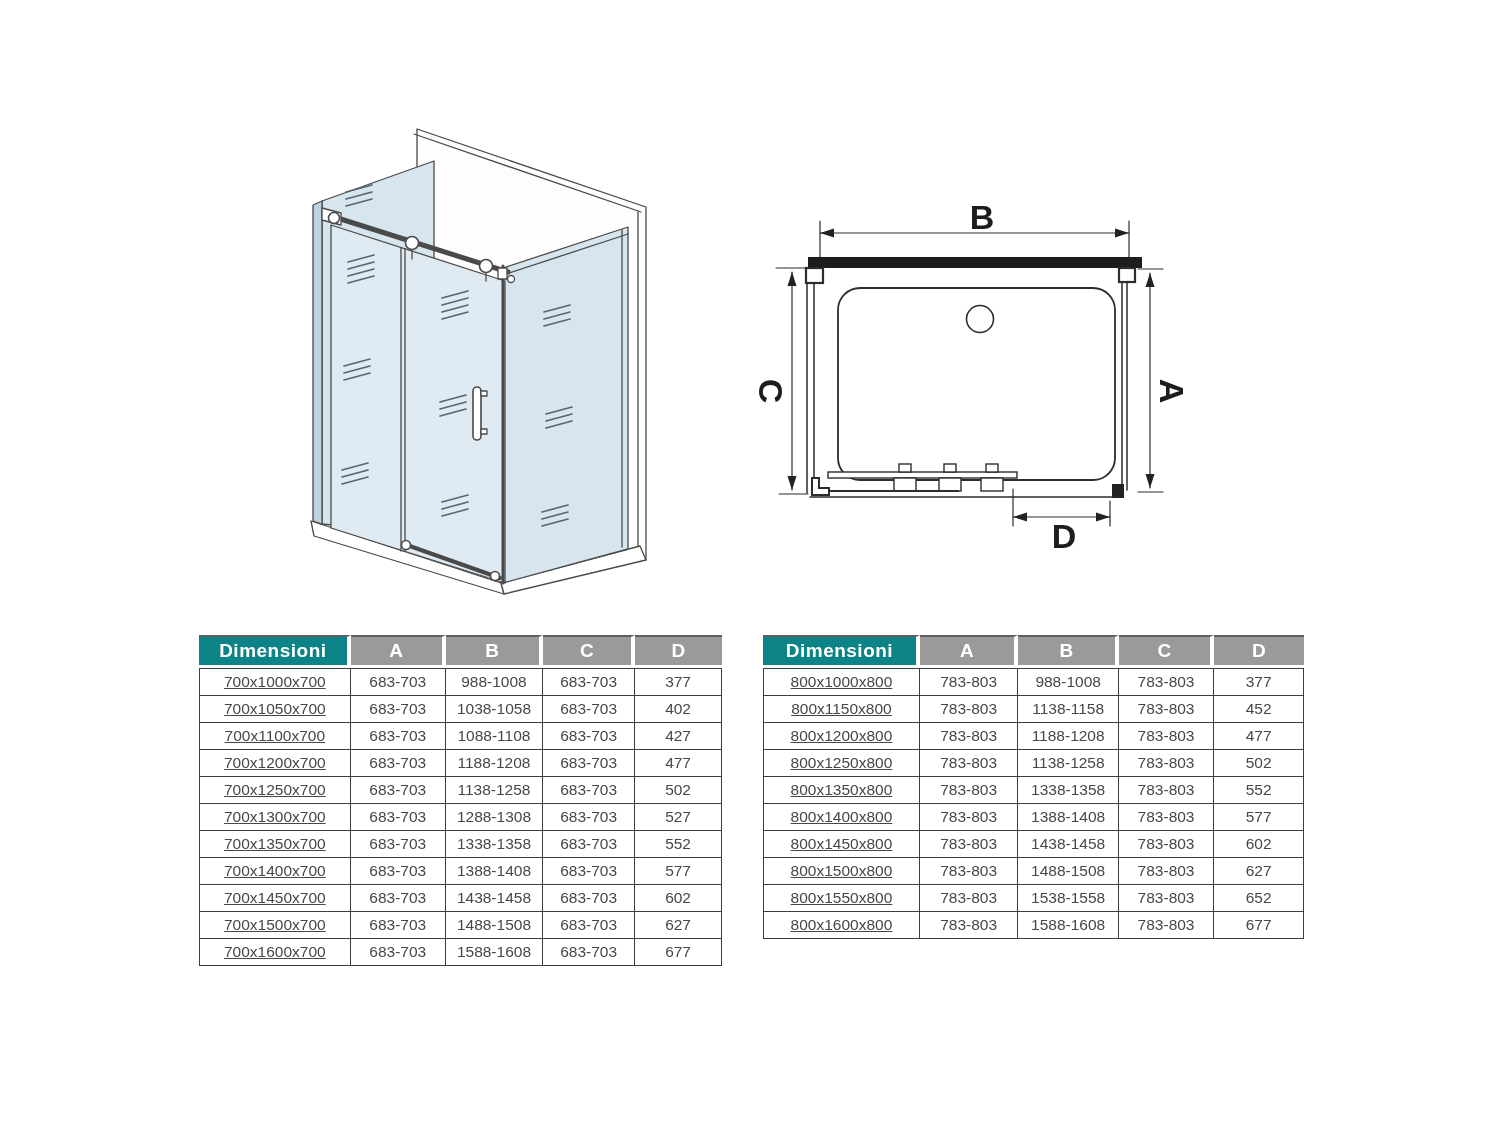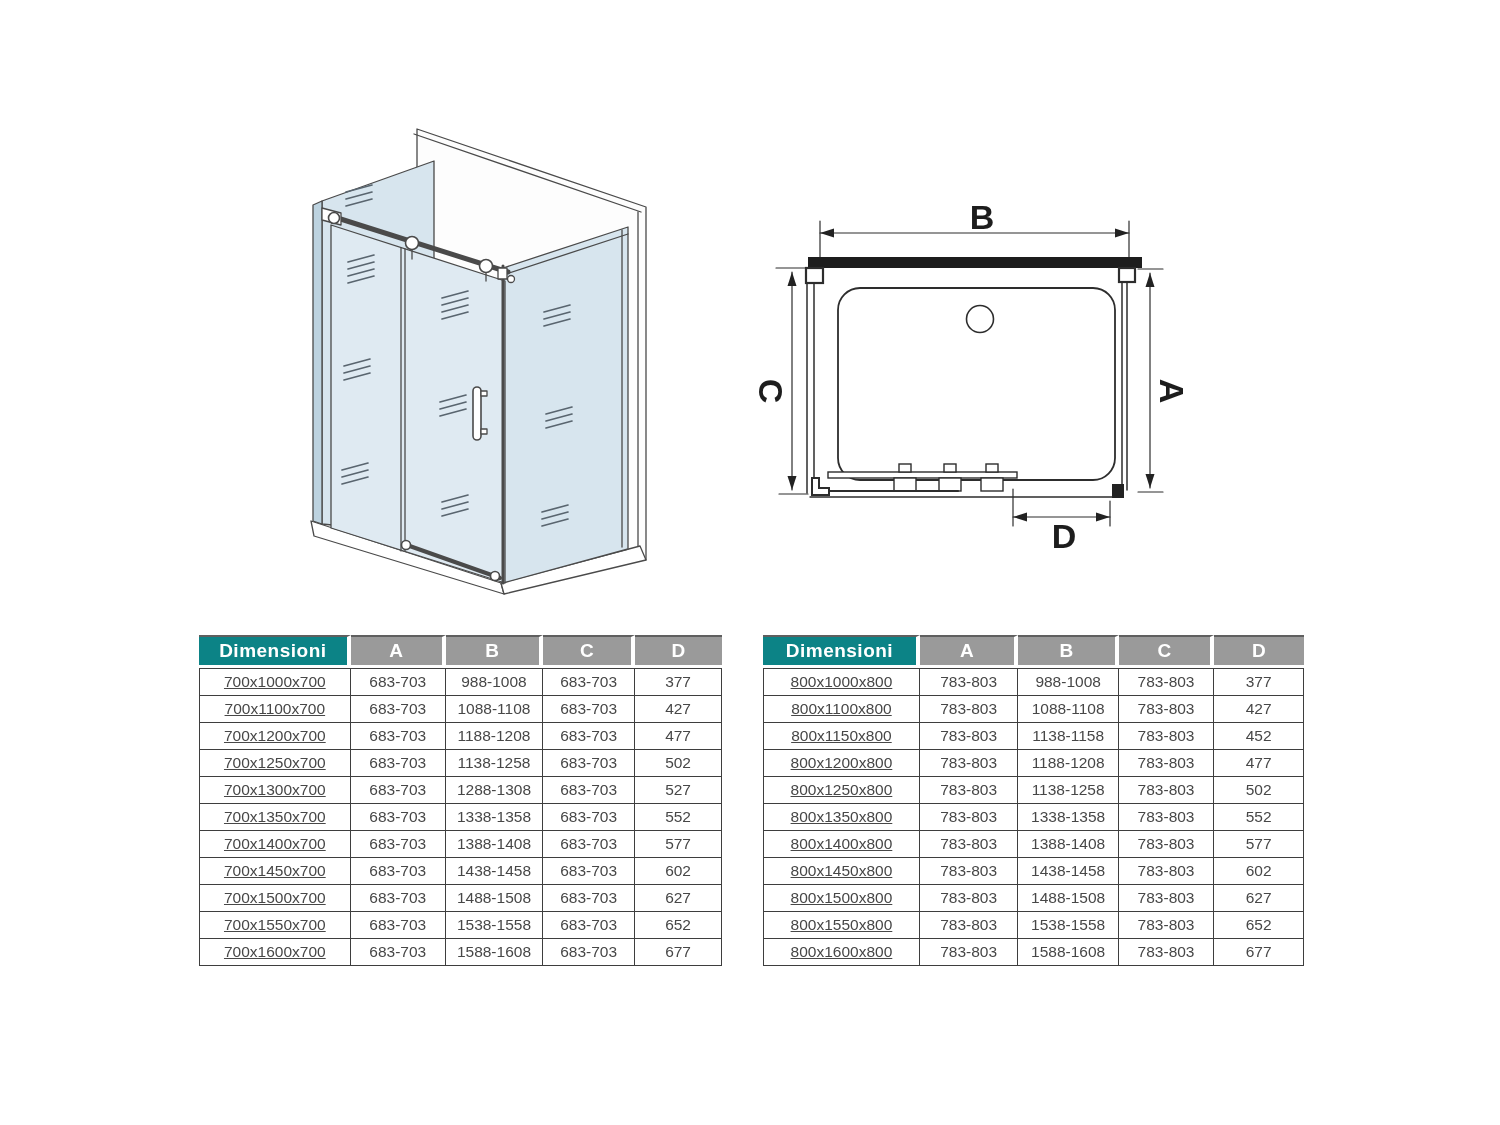--- a/index.html
+++ b/index.html
@@ -170,20 +170,27 @@
         </thead>
         <tbody>
           <tr>
             <td>700x1000x700</td>
             <td>683-703</td>
             <td>988-1008</td>
             <td>683-703</td>
             <td>377</td>
           </tr>
           <tr>
+            <td>700x1050x700</td>
+            <td>683-703</td>
+            <td>1038-1058</td>
+            <td>683-703</td>
+            <td>402</td>
+          </tr>
+          <tr>
             <td>700x1100x700</td>
             <td>683-703</td>
             <td>1088-1108</td>
             <td>683-703</td>
             <td>427</td>
           </tr>
           <tr>
             <td>700x1200x700</td>
             <td>683-703</td>
             <td>1188-1208</td>
@@ -224,27 +231,20 @@
             <td>1438-1458</td>
             <td>683-703</td>
             <td>602</td>
           </tr>
           <tr>
             <td>700x1500x700</td>
             <td>683-703</td>
             <td>1488-1508</td>
             <td>683-703</td>
             <td>627</td>
-          </tr>
-          <tr>
-            <td>700x1550x700</td>
-            <td>683-703</td>
-            <td>1538-1558</td>
-            <td>683-703</td>
-            <td>652</td>
           </tr>
           <tr>
             <td>700x1600x700</td>
             <td>683-703</td>
             <td>1588-1608</td>
             <td>683-703</td>
             <td>677</td>
           </tr>
         </tbody>
       </table>
@@ -269,27 +269,20 @@
         </thead>
         <tbody>
           <tr>
             <td>800x1000x800</td>
             <td>783-803</td>
             <td>988-1008</td>
             <td>783-803</td>
             <td>377</td>
           </tr>
           <tr>
-            <td>800x1100x800</td>
-            <td>783-803</td>
-            <td>1088-1108</td>
-            <td>783-803</td>
-            <td>427</td>
-          </tr>
-          <tr>
             <td>800x1150x800</td>
             <td>783-803</td>
             <td>1138-1158</td>
             <td>783-803</td>
             <td>452</td>
           </tr>
           <tr>
             <td>800x1200x800</td>
             <td>783-803</td>
             <td>1188-1208</td>

